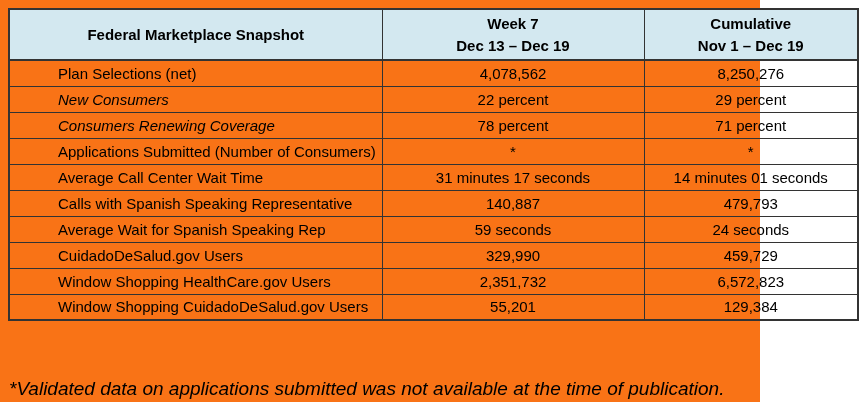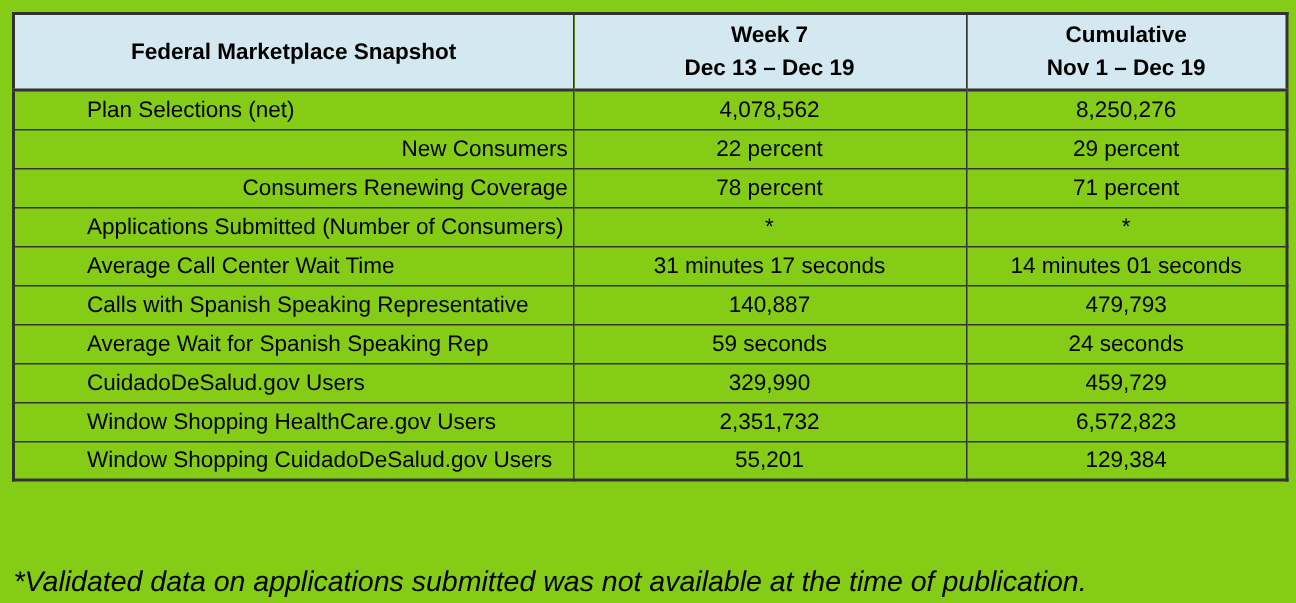--- a/index.html
+++ b/index.html
@@ -2,23 +2,23 @@
 <html><head>
 <meta charset="utf-8">
 <style>
   html, body {
     margin: 0;
     padding: 0;
     background: #ffffff;
   }
   #page {
     position: relative;
-    width: 864px;
+    width: 760px;
     height: 402px;
-    background: #84cc16;
+    background: #f97316;
     font-family: "Liberation Sans", "DejaVu Sans", sans-serif;
     color: #000000;
   }
   table.snapshot {
     position: absolute;
     left: 8px;
     top: 8px;
     width: 849px;
     border-collapse: collapse;
     table-layout: fixed;
@@ -39,21 +39,21 @@
     height: 49px;
     background: #d3e8f0;
     font-weight: bold;
     text-align: center;
     vertical-align: middle;
     border-bottom: 2px solid #333333;
     line-height: 22px;
   }
   table.snapshot tbody tr { height: 26px; }
   table.snapshot td.label { text-align: left; vertical-align: middle; padding-left: 48px; }
-  table.snapshot td.label.sub { text-align: right; }
+  table.snapshot td.label.sub { text-align: left; font-style: italic; }
   table.snapshot td.val { text-align: center; vertical-align: middle; }
   .footnote {
     position: absolute;
     left: 9px;
     top: 378px;
     font-size: 19px;
     font-style: italic;
   }
 </style>
 </head>

